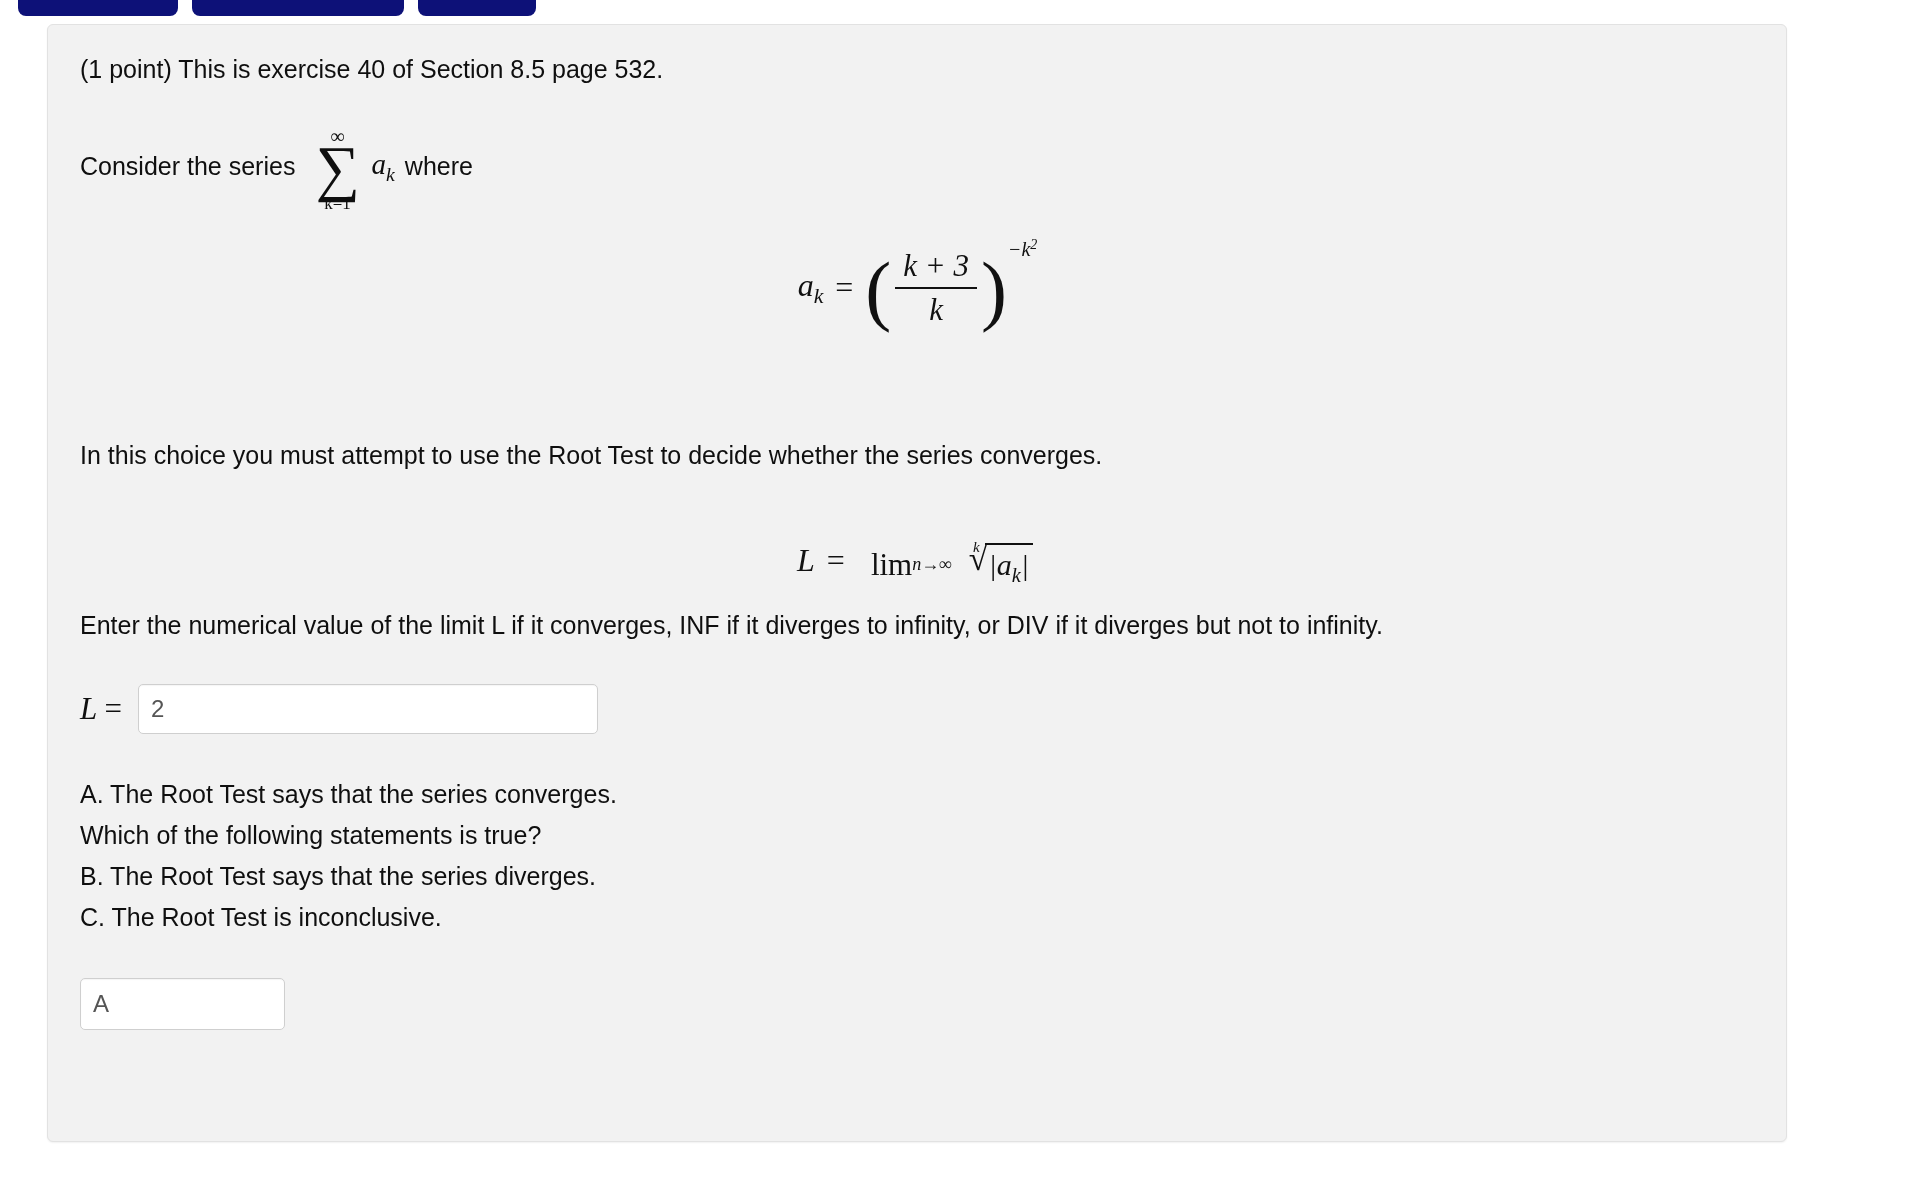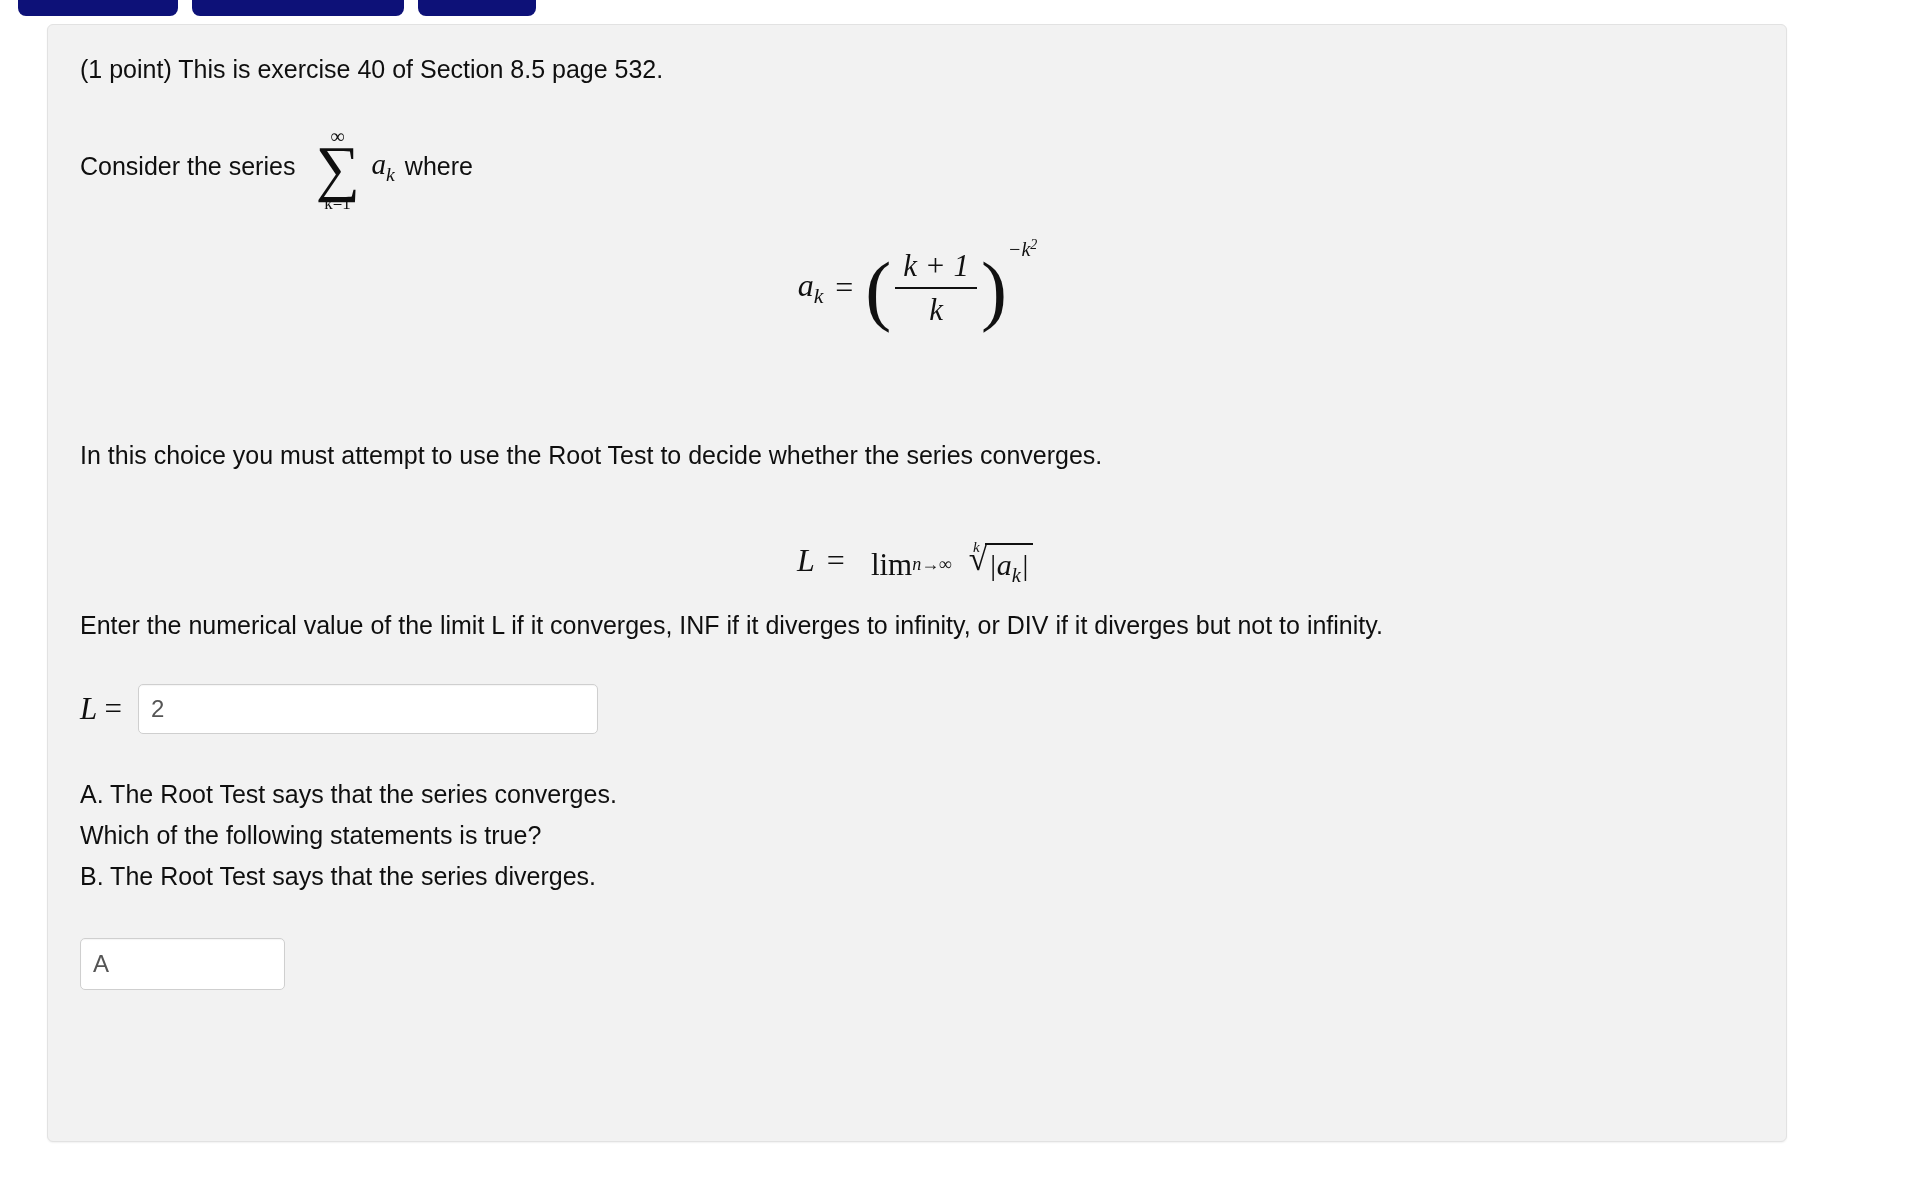--- a/index.html
+++ b/index.html
@@ -326,21 +326,21 @@
       <span class="ak-term"><span>a</span><sub>k</sub></span>
       <span class="ptext">where</span>
     </div>
 
     <div class="eq1 display-eq">
       <span class="eq-inline">
         <span class="math"><span>a</span><sub style="font-size:.68em">k</sub></span>
         <span class="eqsign">=</span>
         <span class="paren">(</span>
         <span class="frac">
-          <span class="num">k + 1</span>
+          <span class="num">k + 3</span>
           <span class="bar"></span>
           <span class="den">k</span>
         </span>
         <span class="paren">)</span>
         <span class="sup-exp"><span>−k</span><span class="sq">2</span></span>
       </span>
     </div>
 
     <div class="spacer-1"></div>
 
@@ -367,20 +367,21 @@
 
     <div class="input-row-L">
       <span class="Llabel"><span>L</span> <span class="eqs">=</span></span>
       <input class="text-input input-L" type="text" value="2" style="">
     </div>
 
     <div class="choices">
       <p class="ptext">A. The Root Test says that the series converges.</p>
       <p class="ptext">Which of the following statements is true?</p>
       <p class="ptext">B. The Root Test says that the series diverges.</p>
+      <p class="ptext">C. The Root Test is inconclusive.</p>
     </div>
 
     <div class="choice-row">
       <input class="text-input input-choice" type="text" value="A" style="">
     </div>
 
   </div>
 </div>
 
 </body></html>

